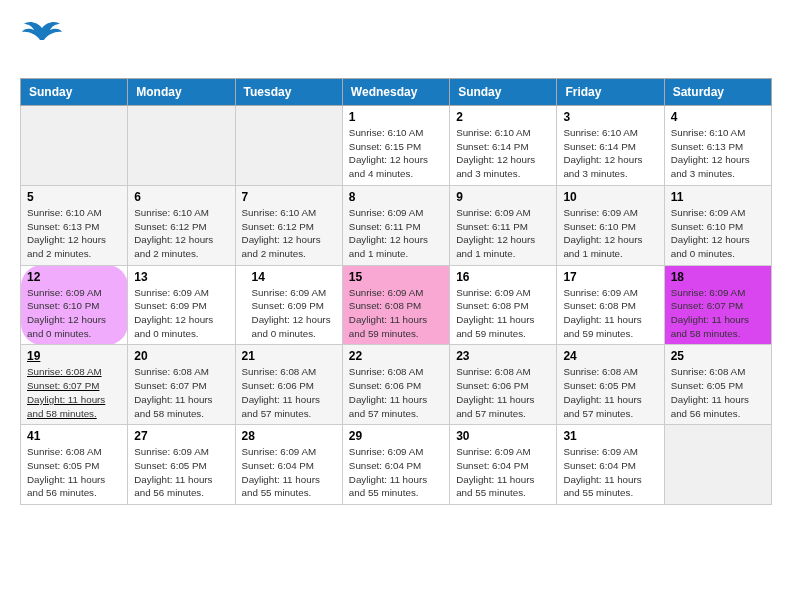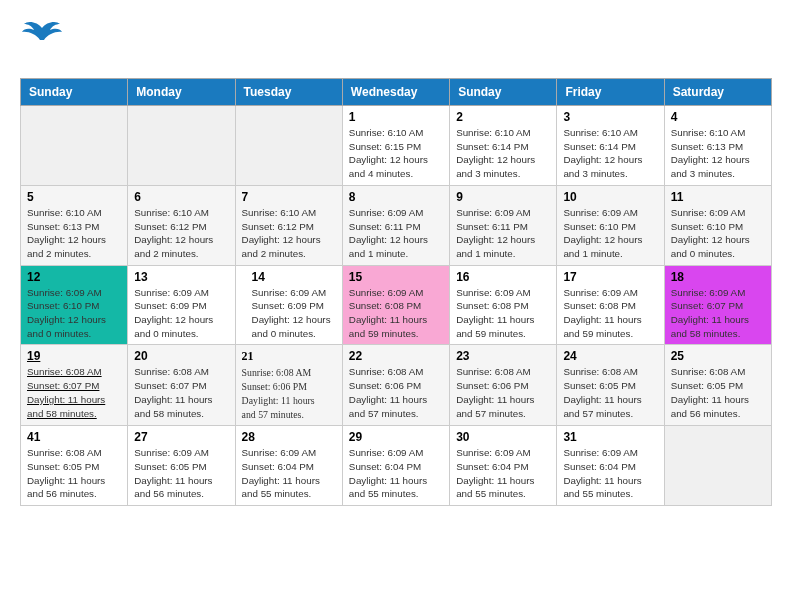--- a/index.html
+++ b/index.html
@@ -191,21 +191,21 @@
         </td>
         <td style="background: rgb(245, 245, 245);">
           <span class="day-num">11</span>
           <div class="day-info" style="white-space: pre-line;">Sunrise: 6:09 AM
 Sunset: 6:10 PM
 Daylight: 12 hours
 and 0 minutes.</div>
         </td>
       </tr>
       <tr>
-        <td style="background: #14b8a6;">
+        <td style="background: #f0abfc; border-radius: 21px;">
           <span class="day-num">12</span>
           <div class="day-info" style="white-space: pre-line;">Sunrise: 6:09 AM
 Sunset: 6:10 PM
 Daylight: 12 hours
 and 0 minutes.</div>
         </td>
         <td style="background: rgb(255, 255, 255);">
           <span class="day-num">13</span>
           <div class="day-info" style="white-space: pre-line;">Sunrise: 6:09 AM
 Sunset: 6:09 PM
@@ -256,21 +256,21 @@
 Daylight: 11 hours
 and 58 minutes.</div>
         </td>
         <td style="background: rgb(245, 245, 245);">
           <span class="day-num">20</span>
           <div class="day-info" style="white-space: pre-line;">Sunrise: 6:08 AM
 Sunset: 6:07 PM
 Daylight: 11 hours
 and 58 minutes.</div>
         </td>
-        <td style="background: rgb(245, 245, 245); font-family: Liberation Serif, serif;">
+        <td style="background: rgb(245, 245, 245);">
           <span class="day-num">21</span>
           <div class="day-info" style="white-space: pre-line;">Sunrise: 6:08 AM
 Sunset: 6:06 PM
 Daylight: 11 hours
 and 57 minutes.</div>
         </td>
         <td style="background: rgb(245, 245, 245);">
           <span class="day-num">22</span>
           <div class="day-info" style="white-space: pre-line;">Sunrise: 6:08 AM
 Sunset: 6:06 PM

